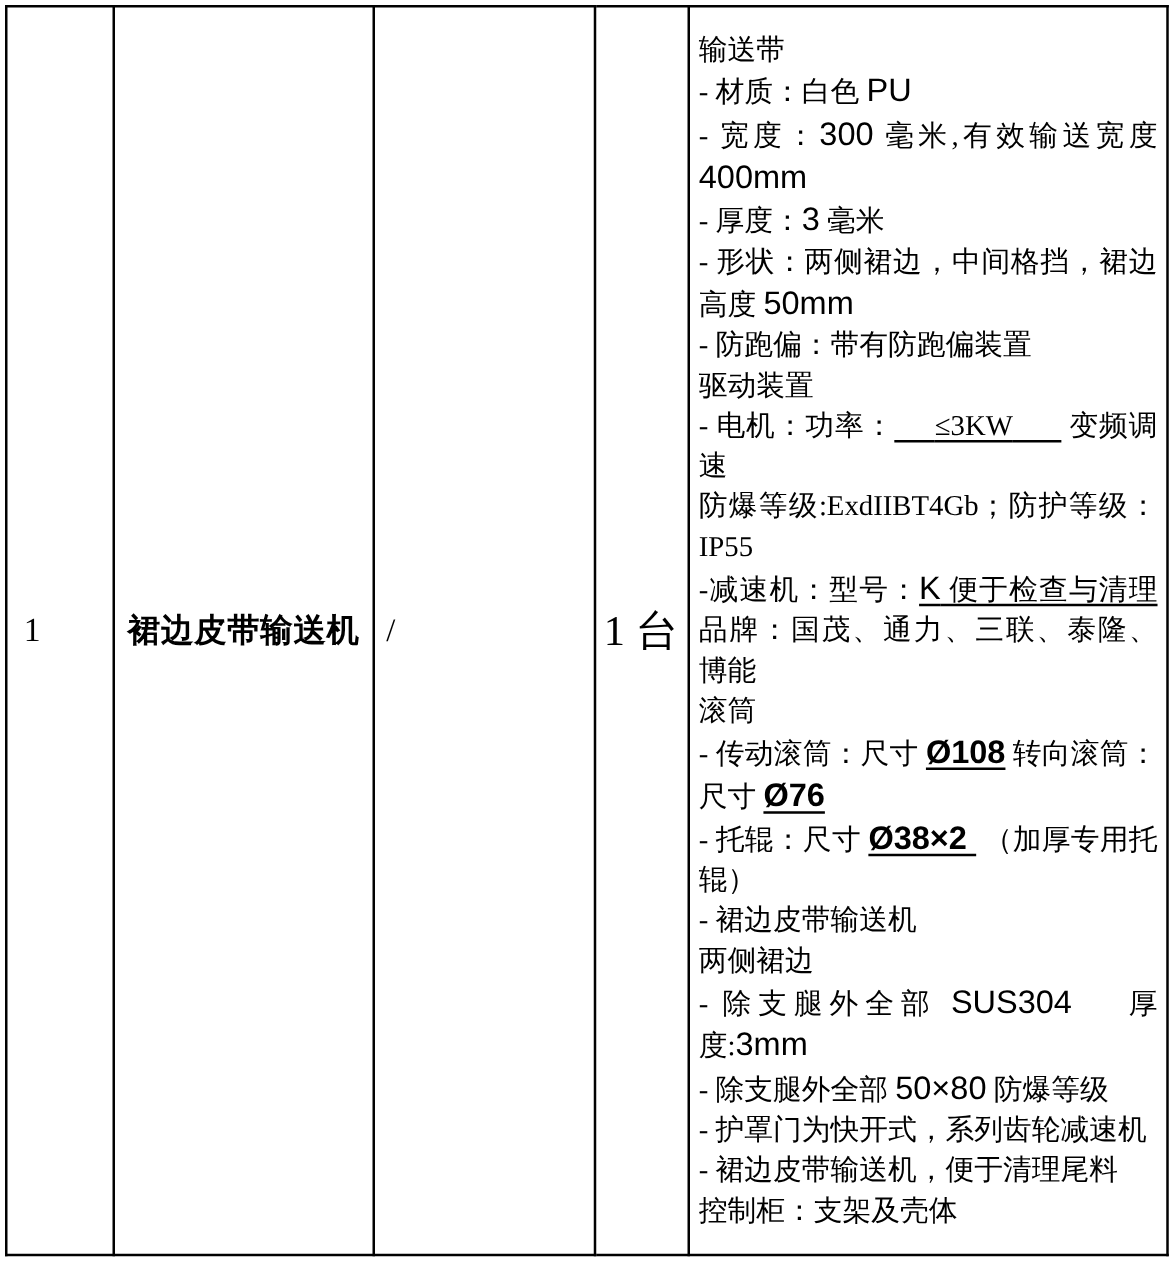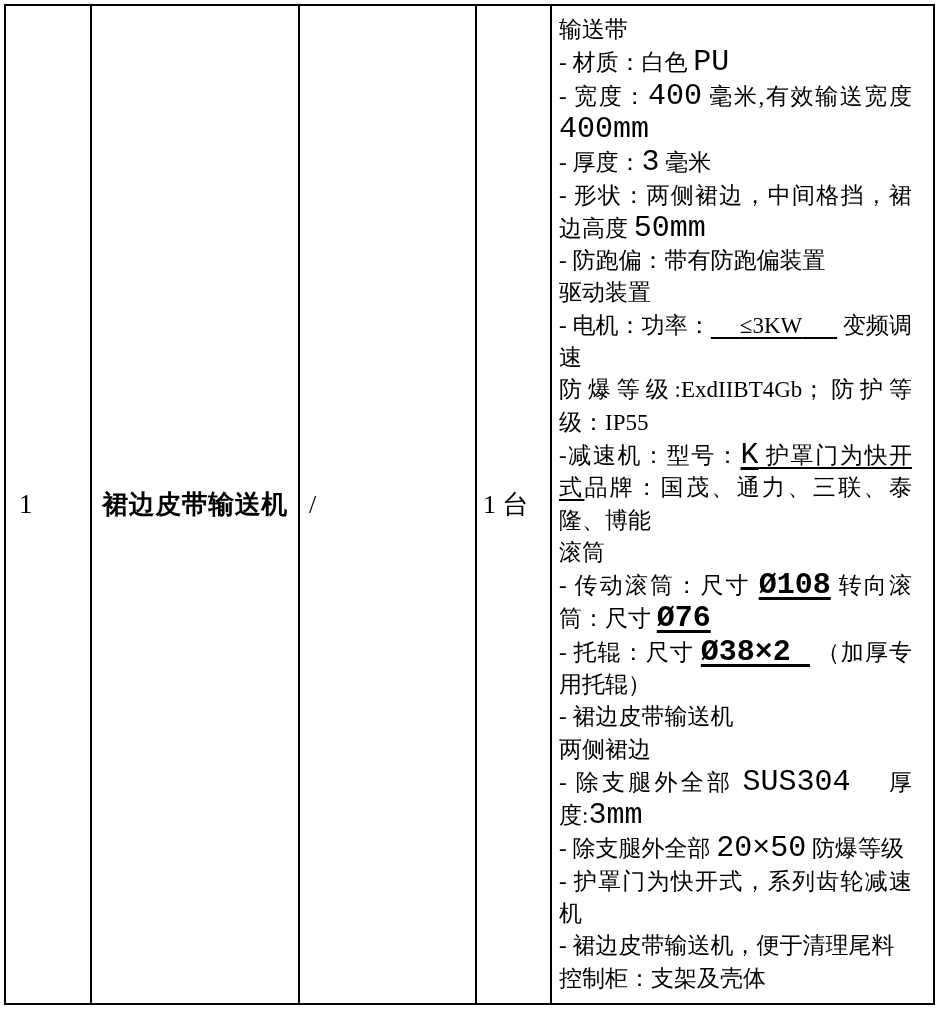--- a/index.html
+++ b/index.html
@@ -36,36 +36,36 @@
     font-weight: bold;
     font-size: 26px;
     letter-spacing: 0.5px;
   }
   .cell-model {
     padding-left: 9px;
     font-size: 26px;
   }
   .cell-qty {
     padding-left: 6px;
-    font-size: 26px;
+    font-size: 34px;
     white-space: nowrap;
   }
   .cell-spec {
     vertical-align: top;
-    padding: 2px 21px 2px 7px;
+    padding: 2px 7px 2px 7px;
   }
   .spec-par {
     font-size: 23px;
     line-height: 32.3px;
     text-align: justify;
     margin: 0;
   }
   .seg-sans {
-    font-family: Liberation Mono, monospace;
-    font-size: 30px;
+    font-family: Liberation Sans, sans-serif;
+    font-size: 26px;
   }
   .seg-bold {
     font-weight: bold;
   }
   .seg-underline {
     text-decoration: underline;
     text-underline-offset: 4px;
   }
 </style>
 </head>
@@ -90,35 +90,35 @@
     <td class="cell-model">
       <span>/</span>
     </td>
     <td class="cell-qty">
       <span>1 台</span>
     </td>
     <td class="cell-spec">
       <div id="spec-content">
             <div class="spec-par"><span>输送带</span></div>
             <div class="spec-par"><span>- 材质：白色 </span><span class="seg-sans">PU</span></div>
-            <div class="spec-par"><span>- 宽度：</span><span class="seg-sans">400</span><span> 毫米,有效输送宽度 </span><span class="seg-sans">400mm</span></div>
+            <div class="spec-par"><span>- 宽度：</span><span class="seg-sans">300</span><span> 毫米,有效输送宽度 </span><span class="seg-sans">400mm</span></div>
             <div class="spec-par"><span>- 厚度：</span><span class="seg-sans">3</span><span> 毫米</span></div>
             <div class="spec-par"><span>- 形状：两侧裙边，中间格挡，裙边高度 </span><span class="seg-sans">50mm</span></div>
             <div class="spec-par"><span>- 防跑偏：带有防跑偏装置</span></div>
             <div class="spec-par"><span>驱动装置</span></div>
             <div class="spec-par"><span>- 电机：功率：</span><span class="seg-underline">&nbsp;&nbsp;&nbsp;&nbsp;&nbsp;</span><span class="seg-underline">≤3KW</span><span class="seg-underline">&nbsp;&nbsp;&nbsp;&nbsp;&nbsp;&nbsp;</span><span> 变频调速</span></div>
             <div class="spec-par"><span>防爆等级:ExdIIBT4Gb；防护等级：IP55</span></div>
-            <div class="spec-par"><span>-减速机：型号：</span><span class="seg-sans seg-underline">K</span><span class="seg-underline"> 护罩门为快开式</span><span>品牌：国茂、通力、三联、泰隆、博能</span></div>
+            <div class="spec-par"><span>-减速机：型号：</span><span class="seg-sans seg-underline">K</span><span class="seg-underline"> 便于检查与清理</span><span>品牌：国茂、通力、三联、泰隆、博能</span></div>
             <div class="spec-par"><span>滚筒</span></div>
             <div class="spec-par"><span>- 传动滚筒：尺寸 </span><span class="seg-sans seg-bold seg-underline">Ø108</span><span> 转向滚筒：尺寸 </span><span class="seg-sans seg-bold seg-underline">Ø76</span></div>
             <div class="spec-par"><span>- 托辊：尺寸 </span><span class="seg-sans seg-bold seg-underline">Ø38×2&nbsp;</span><span> （加厚专用托辊）</span></div>
             <div class="spec-par"><span>- 裙边皮带输送机</span></div>
             <div class="spec-par"><span>两侧裙边</span></div>
             <div class="spec-par"><span>- 除支腿外全部 </span><span class="seg-sans">SUS304</span><span>　 厚度:</span><span class="seg-sans">3mm</span></div>
-            <div class="spec-par"><span>- 除支腿外全部 </span><span class="seg-sans">20×50</span><span> 防爆等级</span></div>
+            <div class="spec-par"><span>- 除支腿外全部 </span><span class="seg-sans">50×80</span><span> 防爆等级</span></div>
             <div class="spec-par"><span>- 护罩门为快开式，系列齿轮减速机</span></div>
             <div class="spec-par"><span>- 裙边皮带输送机，便于清理尾料</span></div>
             <div class="spec-par"><span>控制柜：支架及壳体</span></div>
           </div>
     </td>
   </tr>
 </tbody>
   </table>
 
 </body></html>

